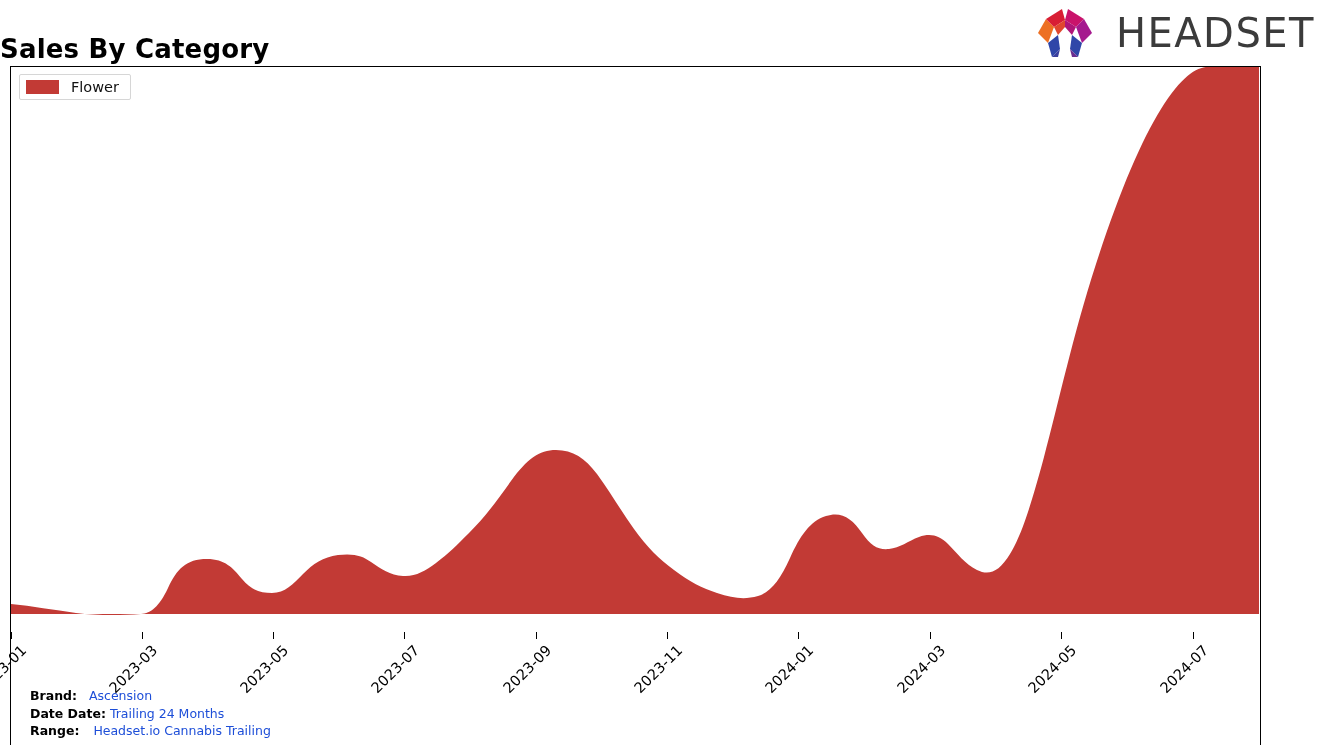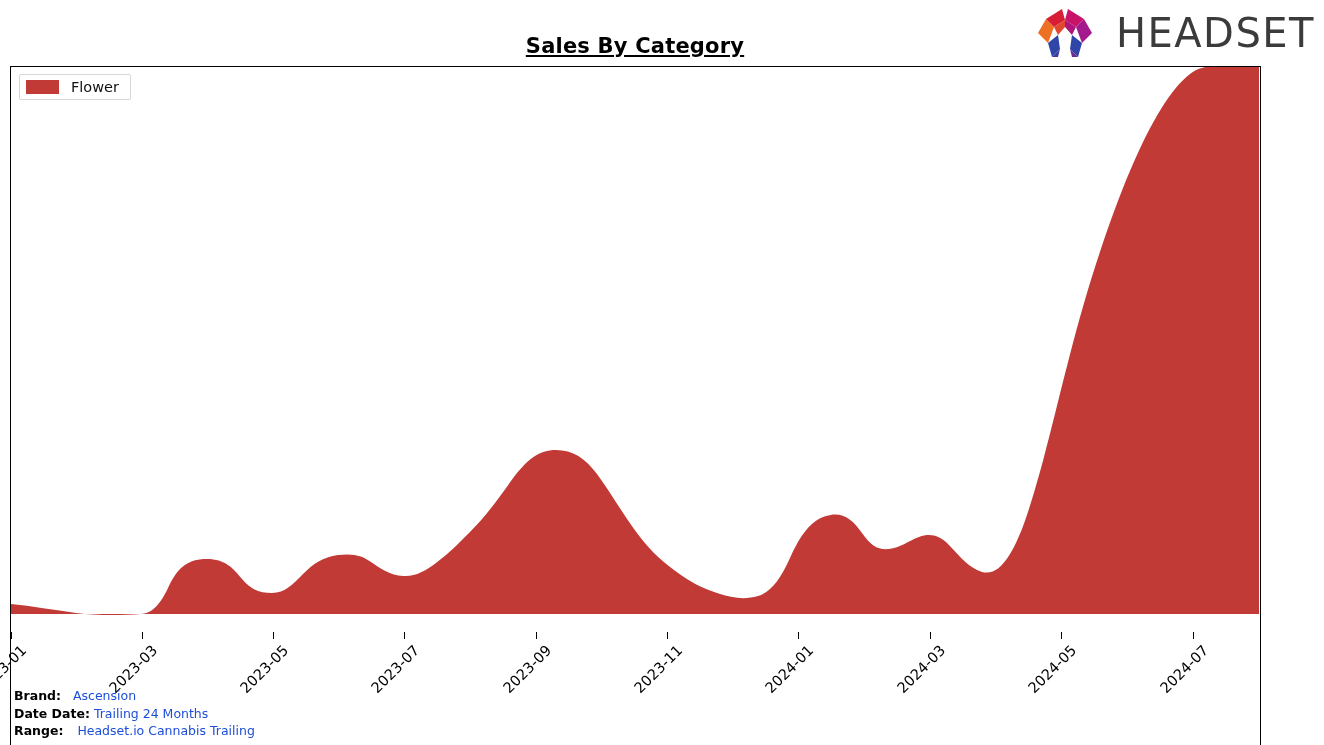--- a/index.html
+++ b/index.html
@@ -15,26 +15,24 @@
     font-family: "DejaVu Sans", "Liberation Sans", sans-serif;
     -webkit-font-smoothing: antialiased;
   }
 
   
   #chart-title {
     position: absolute;
     left: 0;
     top: 34px;
     width: 1270px;
-    text-align: center;
-    font-size: 21px;
+    font-size: 26px;
     font-weight: bold;
     color: #000000;
     letter-spacing: 0.2px;
-    text-decoration: underline;
   }
 
   #brand-logo {
     position: absolute;
     right: 9px;
     top: 6px;
     height: 54px;
     display: flex;
     align-items: center;
     gap: 22px;
@@ -128,20 +126,21 @@
     top: 687px;
     font-size: 12.5px;
     line-height: 17.5px;
   }
   #footer-meta .meta-row {
     white-space: nowrap;
   }
   #footer-meta .meta-key {
     font-weight: bold;
     color: #000000;
+    margin-left: 16px;
   }
   #footer-meta .meta-val {
     color: #1d4ed8;
     margin-left: 6px;
     text-align: center;
   }
   #footer-meta .meta-row.brand .meta-val { margin-left: 8px; }
   #footer-meta .meta-row.date .meta-val  { margin-left: 0; }
   #footer-meta .meta-row.source .meta-val{ margin-left: 10px; }
 </style>

